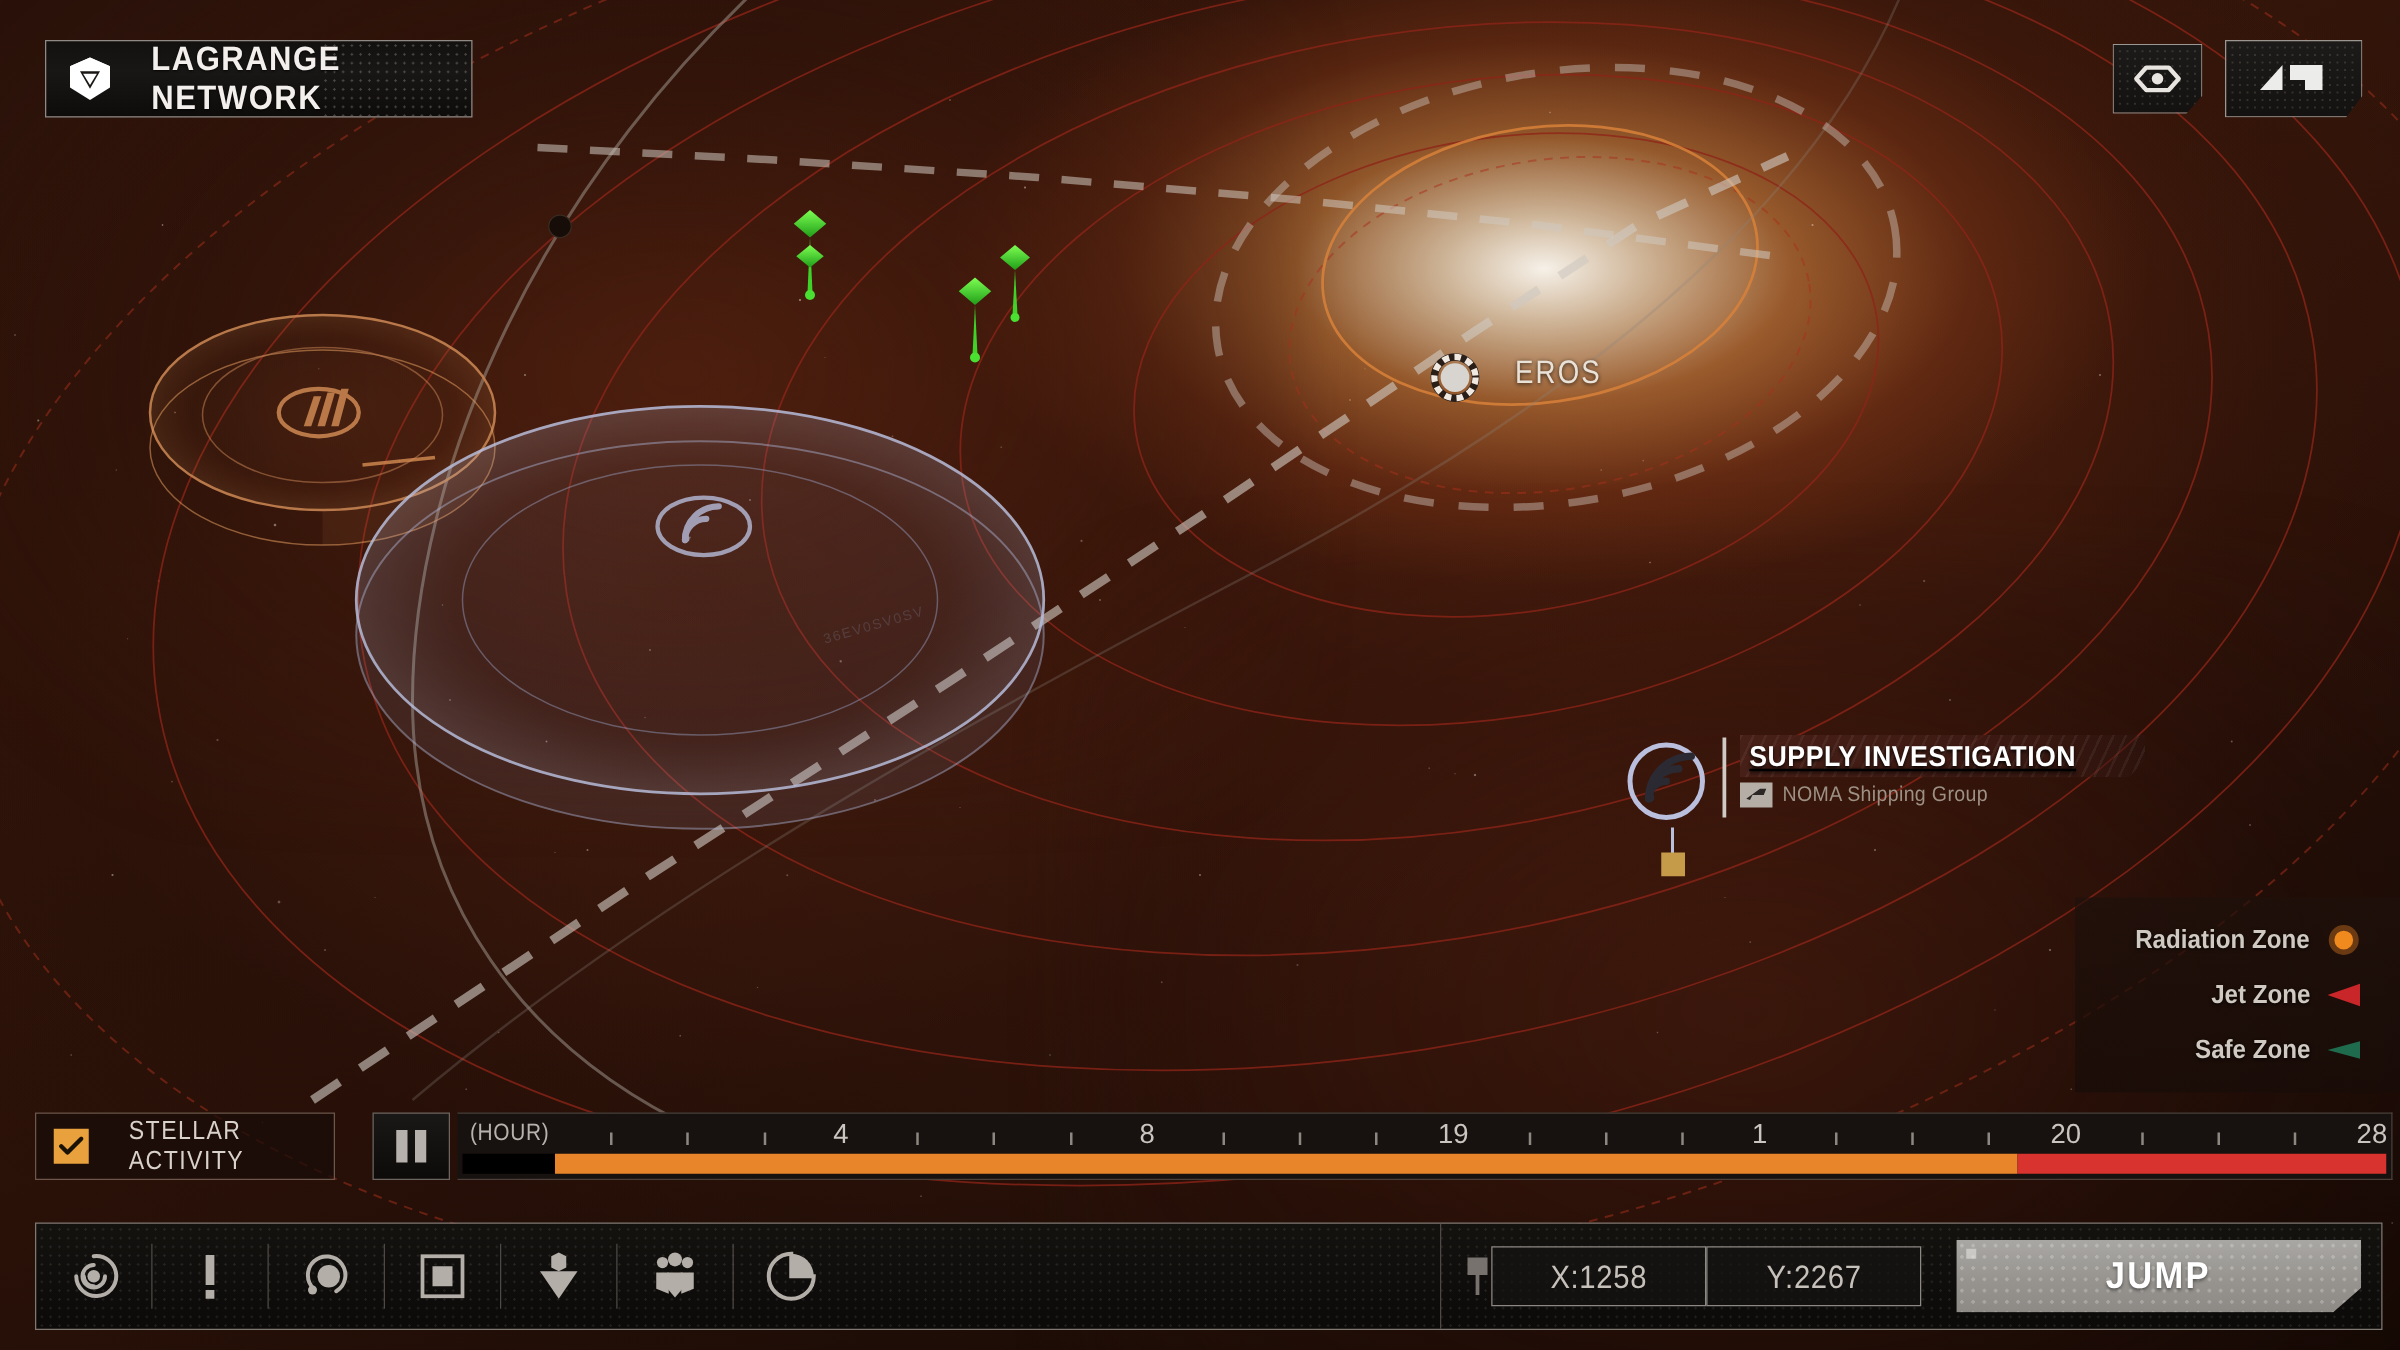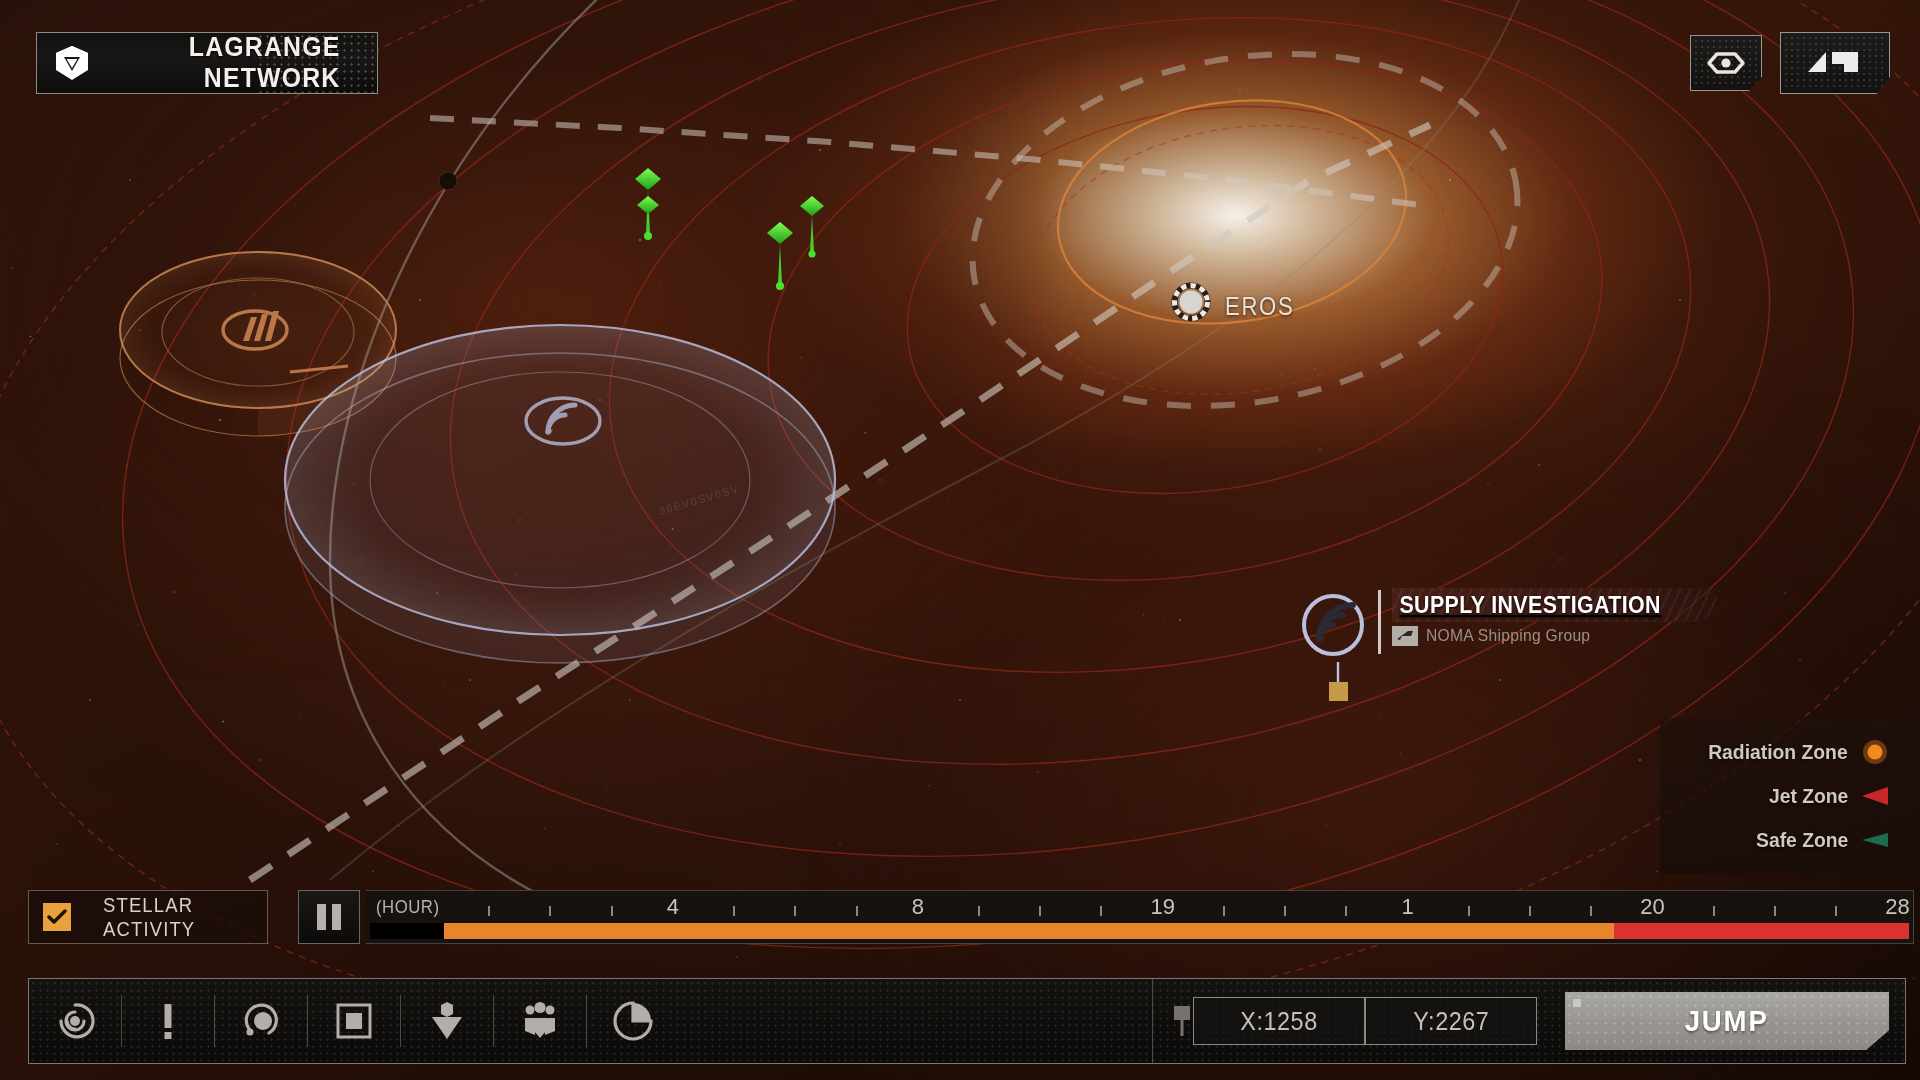--- a/index.html
+++ b/index.html
@@ -68,24 +68,23 @@
   .stars.s3 { transform:translate(-120px,160px) scale(0.9); opacity:0.42; }
 
   .map-svg { position:absolute; inset:0; }
 
   
   .title-banner {
     position:absolute; left:36px; top:32px;
     width:342px; height:62px;
     background:linear-gradient(180deg,#13110f 0%,#191715 40%,#0e0c0b 100%);
     border:1px solid #8e8a86;
-    display:flex; align-items:center; gap:14px;
+    display:flex; align-items:center; gap:30px;
     padding:0 16px;
     overflow:hidden;
-    text-align:right;
   }
   .title-banner::after {
     content:""; position:absolute; right:0; top:0; width:120px; height:100%;
     background-image:radial-gradient(rgba(190,185,180,.30) 1px, transparent 1.1px);
     background-size:7px 7px;
     pointer-events:none;
   }
   .title-logo { width:38px; height:38px; flex:none; position:relative; z-index:2; }
   .title-text {
     color:#f2efec; font-size:27px; letter-spacing:1.3px;
@@ -108,22 +107,22 @@
     content:""; position:absolute; inset:2px;
     background-image:radial-gradient(rgba(160,155,150,.22) 1px, transparent 1.1px);
     background-size:6px 6px;
   }
   .tr-btn svg { position:relative; z-index:2; }
   .tr-btn.eye { width:72px; height:56px; clip-path:polygon(0 0,100% 0,100% 74%,82% 100%,0 100%); }
   .tr-btn.map { width:110px; height:62px; clip-path:polygon(0 0,100% 0,100% 72%,88% 100%,0 100%); }
 
   
   .eros-label {
-    position:absolute; left:1171px; top:282px;
-    display:flex; align-items:flex-end; gap:14px;
+    position:absolute; left:1144px; top:282px;
+    display:flex; align-items:flex-start; gap:28px;
   }
   .eros-node { width:40px; height:40px; flex:none; }
   .eros-name {
     color:#e9e2d8; font-size:26px; letter-spacing:2px; font-weight:400;
     font-family:"Liberation Sans Narrow","Liberation Sans", sans-serif;
     transform:scaleX(.85); transform-origin:left center;
     text-shadow:0 1px 4px rgba(0,0,0,.75);
   }
 
   

